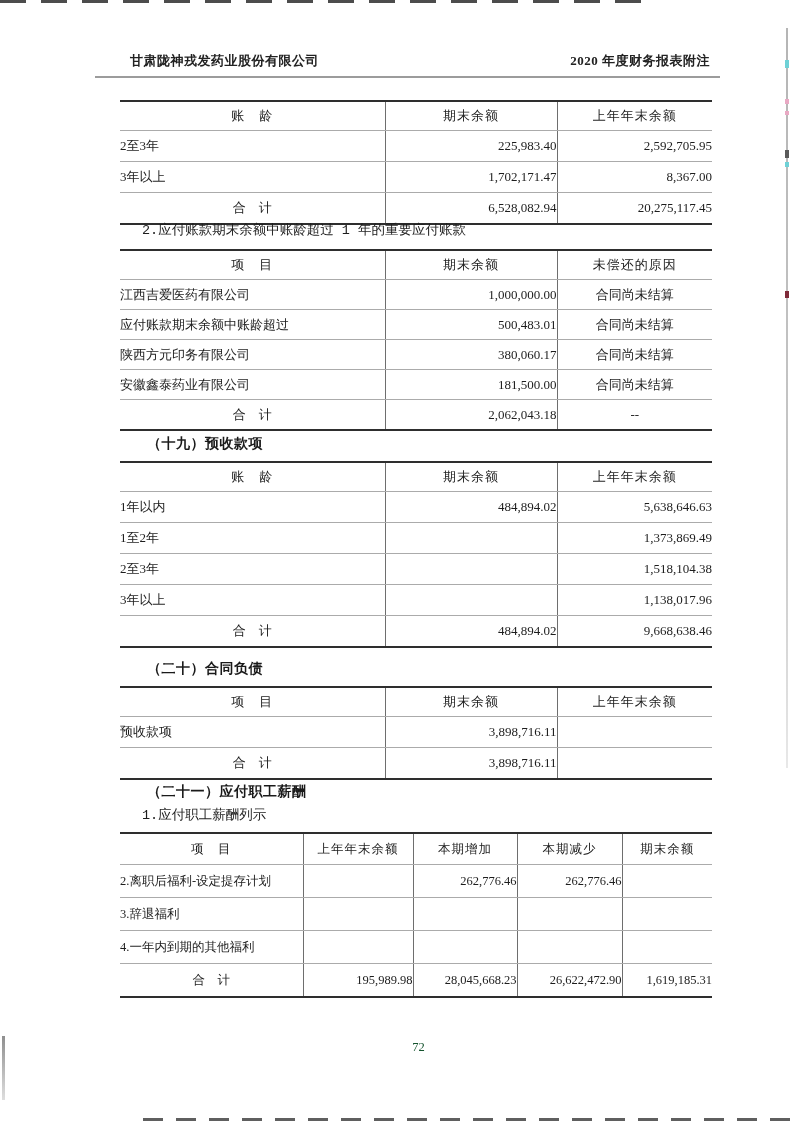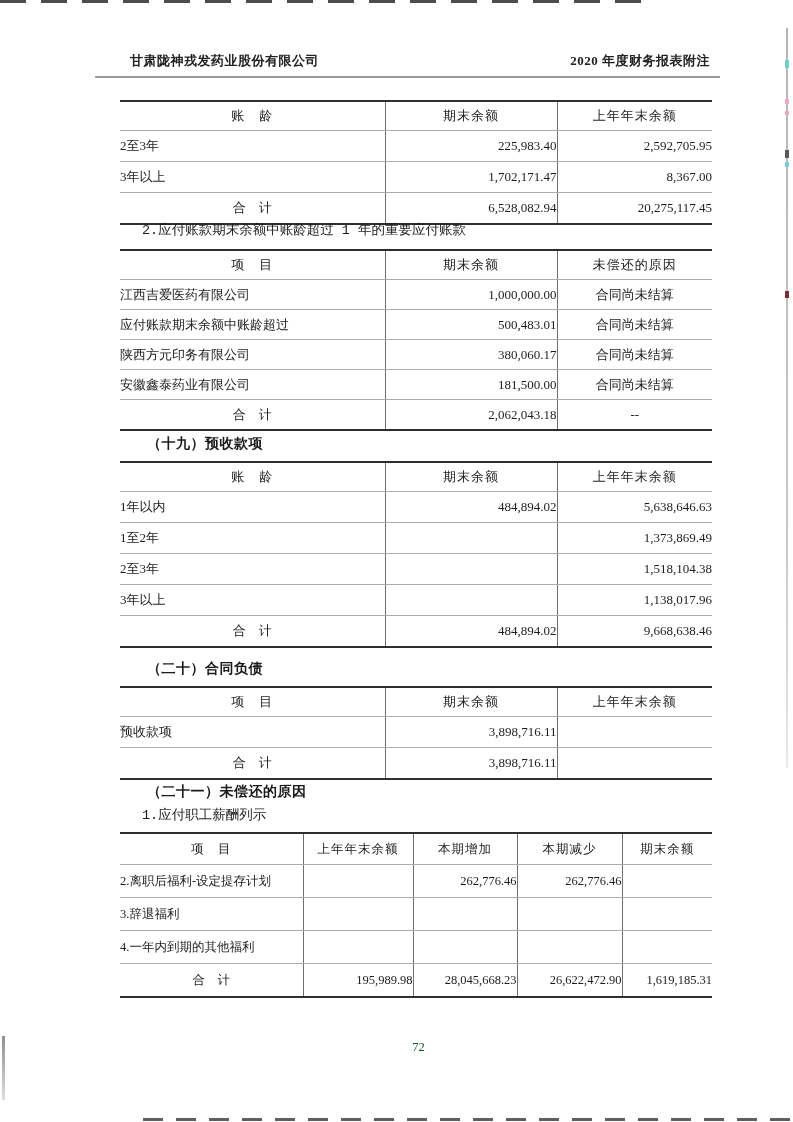--- a/index.html
+++ b/index.html
@@ -237,21 +237,21 @@
       </tr>
       <tr>
         <td class="c">合　计</td>
         <td class="n">3,898,716.11</td>
         <td class="n2"></td>
       </tr>
     </tbody>
       </table>
   </div>
 
-  <div class="sec-heading" style="top:783px;">（二十一）未偿还的原因</div>
+  <div class="sec-heading" style="top:783px;">（二十一）应付职工薪酬</div>
   <div class="note-line" style="top:806px;">1.应付职工薪酬列示</div>
   <div class="tbl-wrap" style="top:832px;">
     <table class="fin t5">
       <colgroup>
           <col style="width:183px">
           <col style="width:110px">
           <col style="width:104px">
           <col style="width:105px">
           <col style="width:90px">
         </colgroup>

